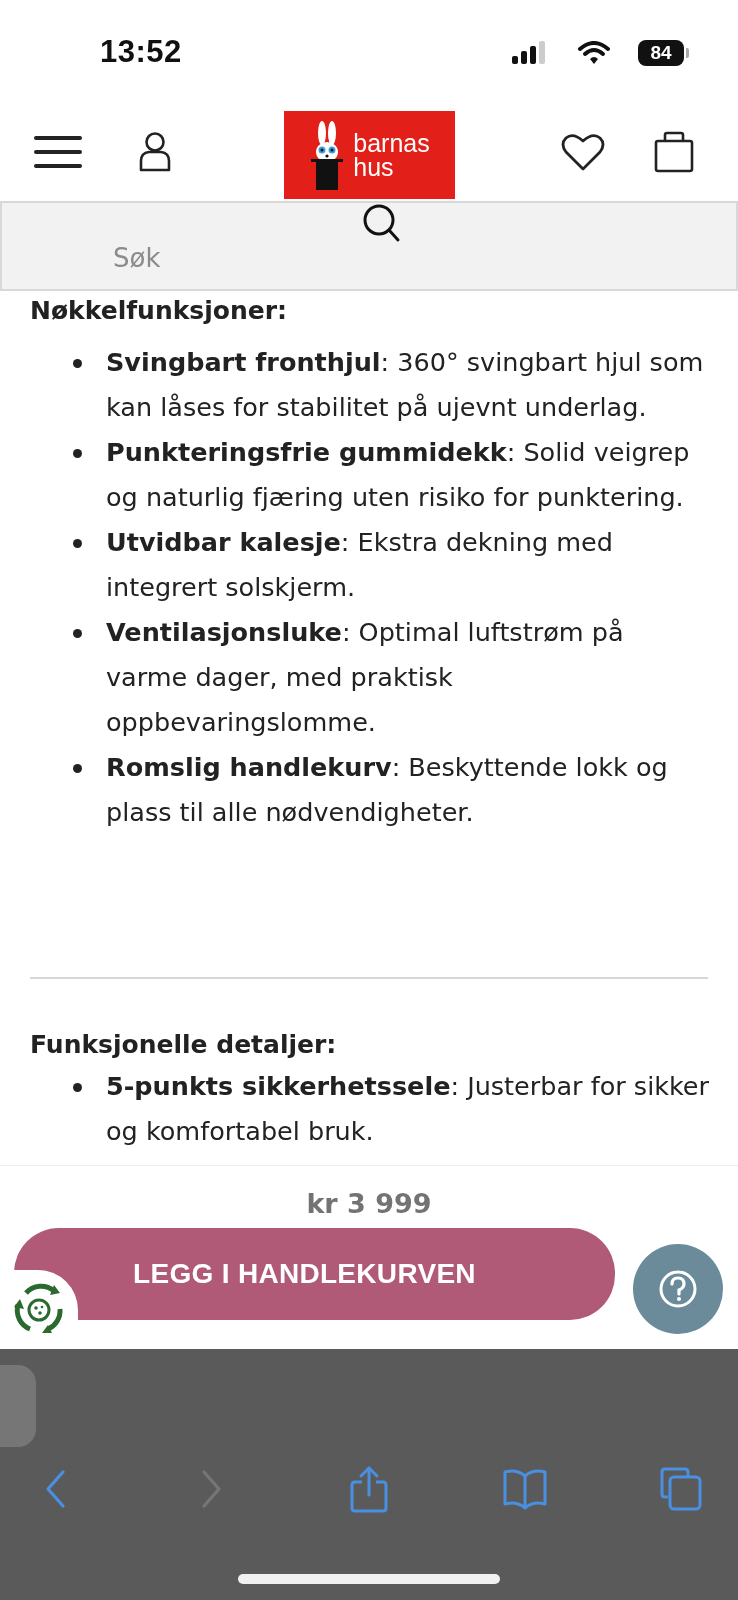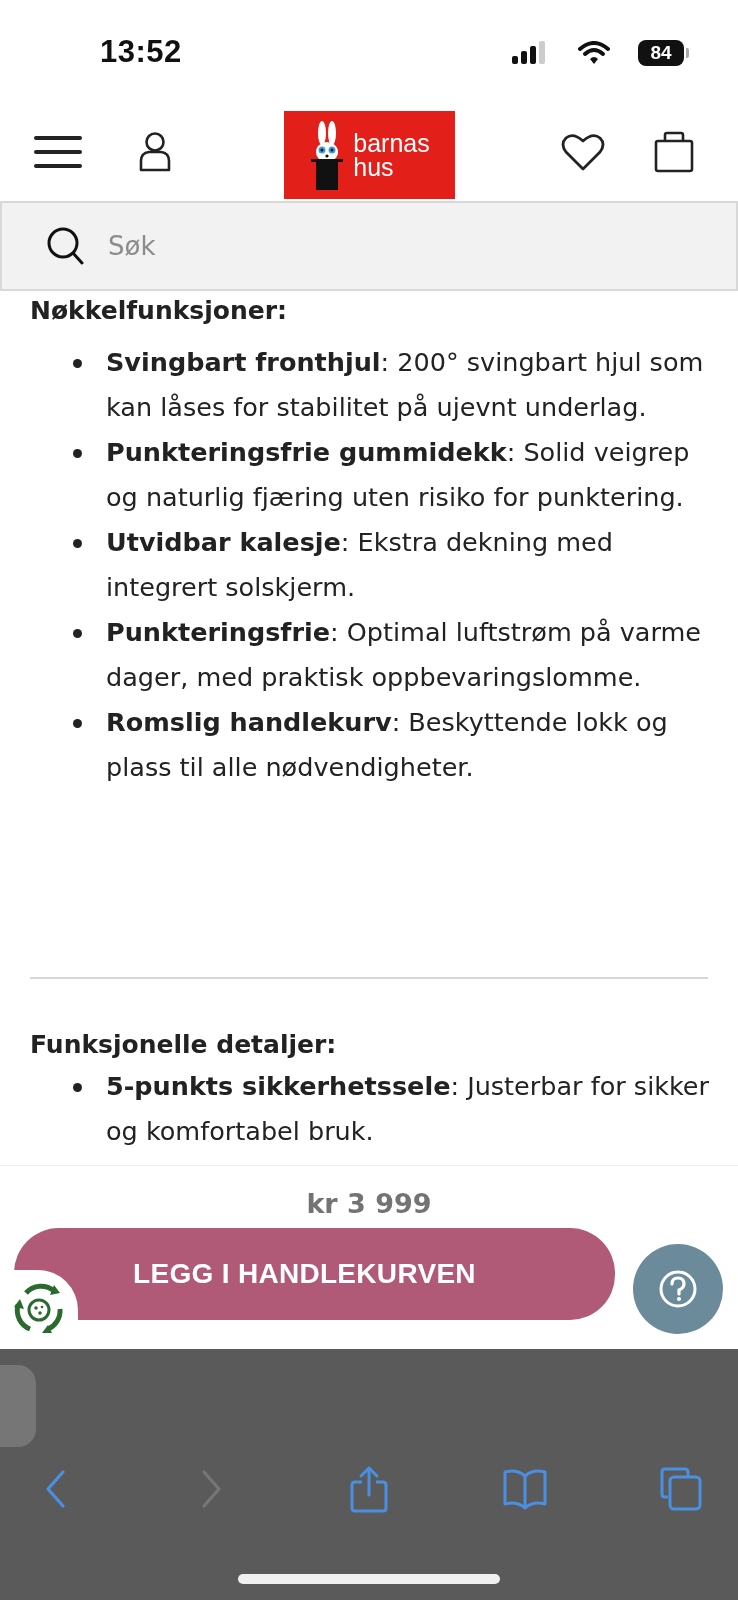--- a/index.html
+++ b/index.html
@@ -13,21 +13,21 @@
   .battery { width: 46px; height: 26px; background: #111; border-radius: 8px; color: #fff; font-family: "Liberation Sans", sans-serif; font-weight: 700; font-size: 19px; display: flex; align-items: center; justify-content: center; position: relative; }
   .battery::after { content: ""; position: absolute; right: -5px; top: 8px; width: 3px; height: 10px; background: #aaa; border-radius: 0 2px 2px 0; }
 
   
   .site-header { position: absolute; top: 100px; left: 0; width: 738px; height: 100px; background: #fff; }
   .hdr-icon { position: absolute; top: 30px; width: 50px; height: 44px; display: flex; align-items: center; justify-content: center; cursor: pointer; }
   .logo { position: absolute; left: 284px; top: 11px; width: 171px; height: 88px; background: #e21f19; display: flex; align-items: center; justify-content: center; gap: 8px; cursor: pointer; }
   .logo-text { color: #fff; font-family: "Liberation Sans", sans-serif; font-weight: 400; font-size: 25px; line-height: 24px; }
 
   
-  .search-bar { position: absolute; top: 201px; left: 0; width: 738px; height: 90px; background: #f2f2f2; border: 2px solid #d8d8d8; display: flex; align-items: center; padding-left: 44px; cursor: text; }
+  .search-bar { position: absolute; top: 201px; left: 0; width: 738px; height: 90px; background: #f2f2f2; border: 2px solid #d8d8d8; display: flex; align-items: center; padding-left: 26px; cursor: text; flex-direction: column; }
   .search-input { border: none; background: transparent; font-family: "DejaVu Sans", sans-serif; font-size: 26px; color: #888; outline: none; margin-left: 22px; width: 560px; }
   .search-input::placeholder { color: #8c8c8c; }
 
   
   .content { position: absolute; top: 291px; left: 0; width: 738px; height: 874px; overflow: hidden; padding: 0 30px; }
   .section-title { font-family: "DejaVu Sans", sans-serif; font-weight: 700; font-size: 25px; color: #222; }
   .sec1-title { position: absolute; left: 30px; top: 0px; line-height: 40px; }
   .feature-list { position: absolute; left: 70px; width: 640px; list-style: none; }
   .feature-list li { position: relative; padding-left: 36px; font-size: 25.5px; line-height: 45px; color: #222; }
   .feature-list li::before { content: ""; position: absolute; left: 3px; top: 19px; width: 9px; height: 9px; border-radius: 50%; background: #222; }
@@ -126,24 +126,24 @@
   <svg width="40" height="40" viewBox="0 0 40 40">
     <circle cx="17" cy="17" r="14" stroke="#111" stroke-width="3" fill="none"></circle>
     <line x1="27" y1="27" x2="36" y2="37" stroke="#111" stroke-width="3" stroke-linecap="round"></line>
   </svg>
   <input class="search-input" type="text" placeholder="Søk" style="">
 </div>
 
 <div class="content">
   <div class="section-title sec1-title">Nøkkelfunksjoner:</div>
   <ul class="feature-list" style="top:49px;">
-    <li><b>Svingbart fronthjul</b><span>: 200° svingbart hjul som kan låses for stabilitet på ujevnt underlag.</span></li>
+    <li><b>Svingbart fronthjul</b><span>: 360° svingbart hjul som kan låses for stabilitet på ujevnt underlag.</span></li>
     <li><b>Punkteringsfrie gummidekk</b><span>: Solid veigrep og naturlig fjæring uten risiko for punktering.</span></li>
     <li><b>Utvidbar kalesje</b><span>: Ekstra dekning med integrert solskjerm.</span></li>
-    <li><b>Punkteringsfrie</b><span>: Optimal luftstrøm på varme dager, med praktisk oppbevaringslomme.</span></li>
+    <li><b>Ventilasjonsluke</b><span>: Optimal luftstrøm på varme dager, med praktisk oppbevaringslomme.</span></li>
     <li><b>Romslig handlekurv</b><span>: Beskyttende lokk og plass til alle nødvendigheter.</span></li>
   </ul>
   <div class="divider"></div>
   <div class="section-title sec2-title">Funksjonelle detaljer:</div>
   <ul class="feature-list" style="top:773px;">
     <li><b>5-punkts sikkerhetssele</b><span>: Justerbar for sikker og komfortabel bruk.</span></li>
   </ul>
 </div>
 
 <div class="buy-bar">

